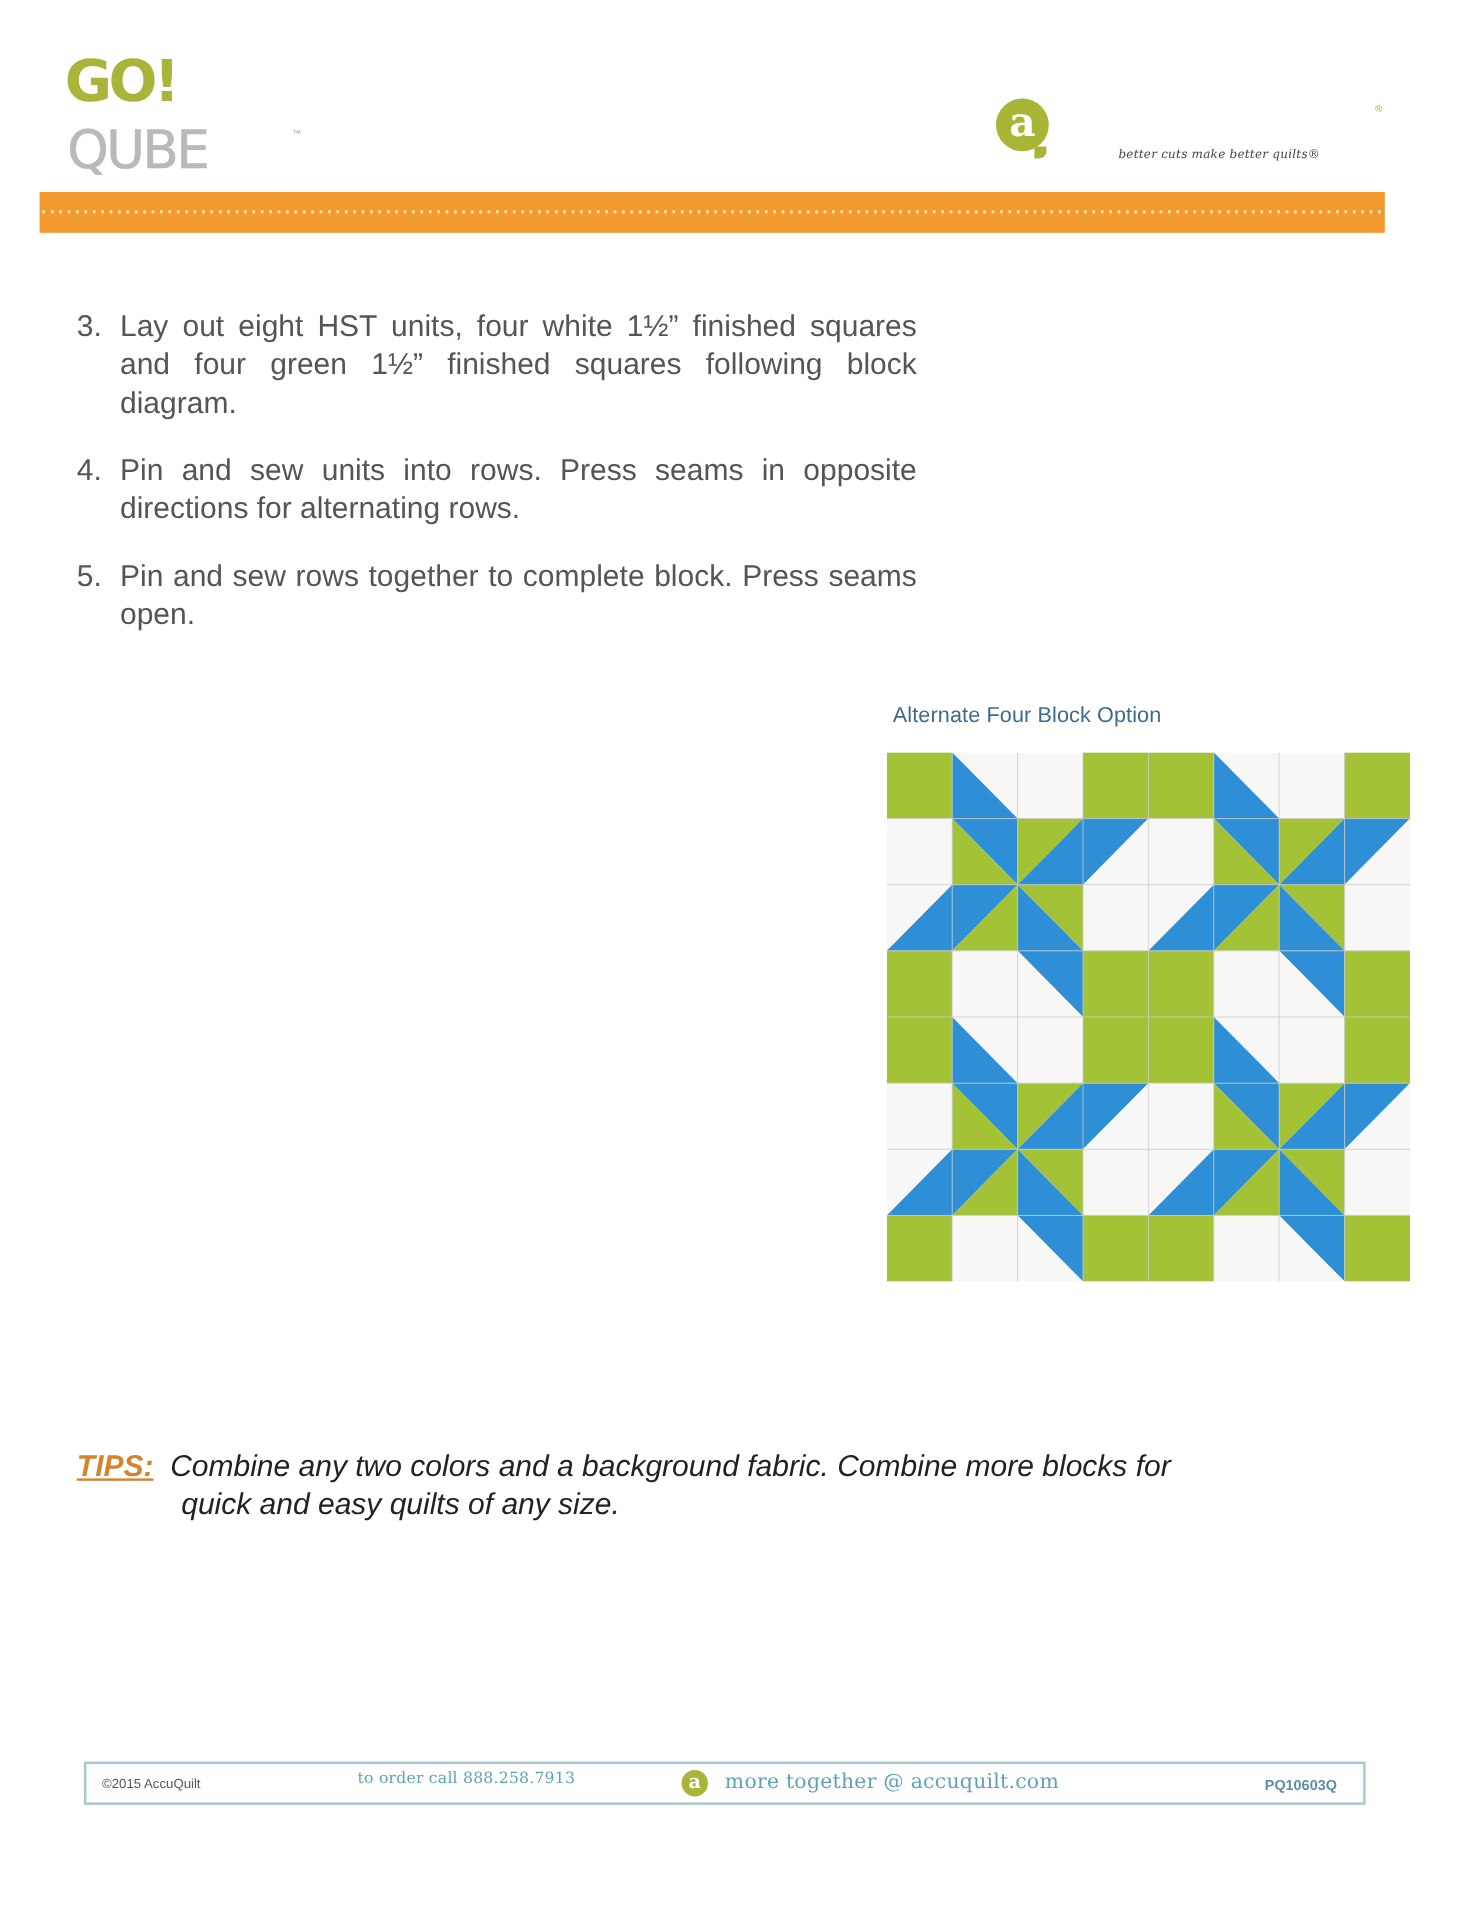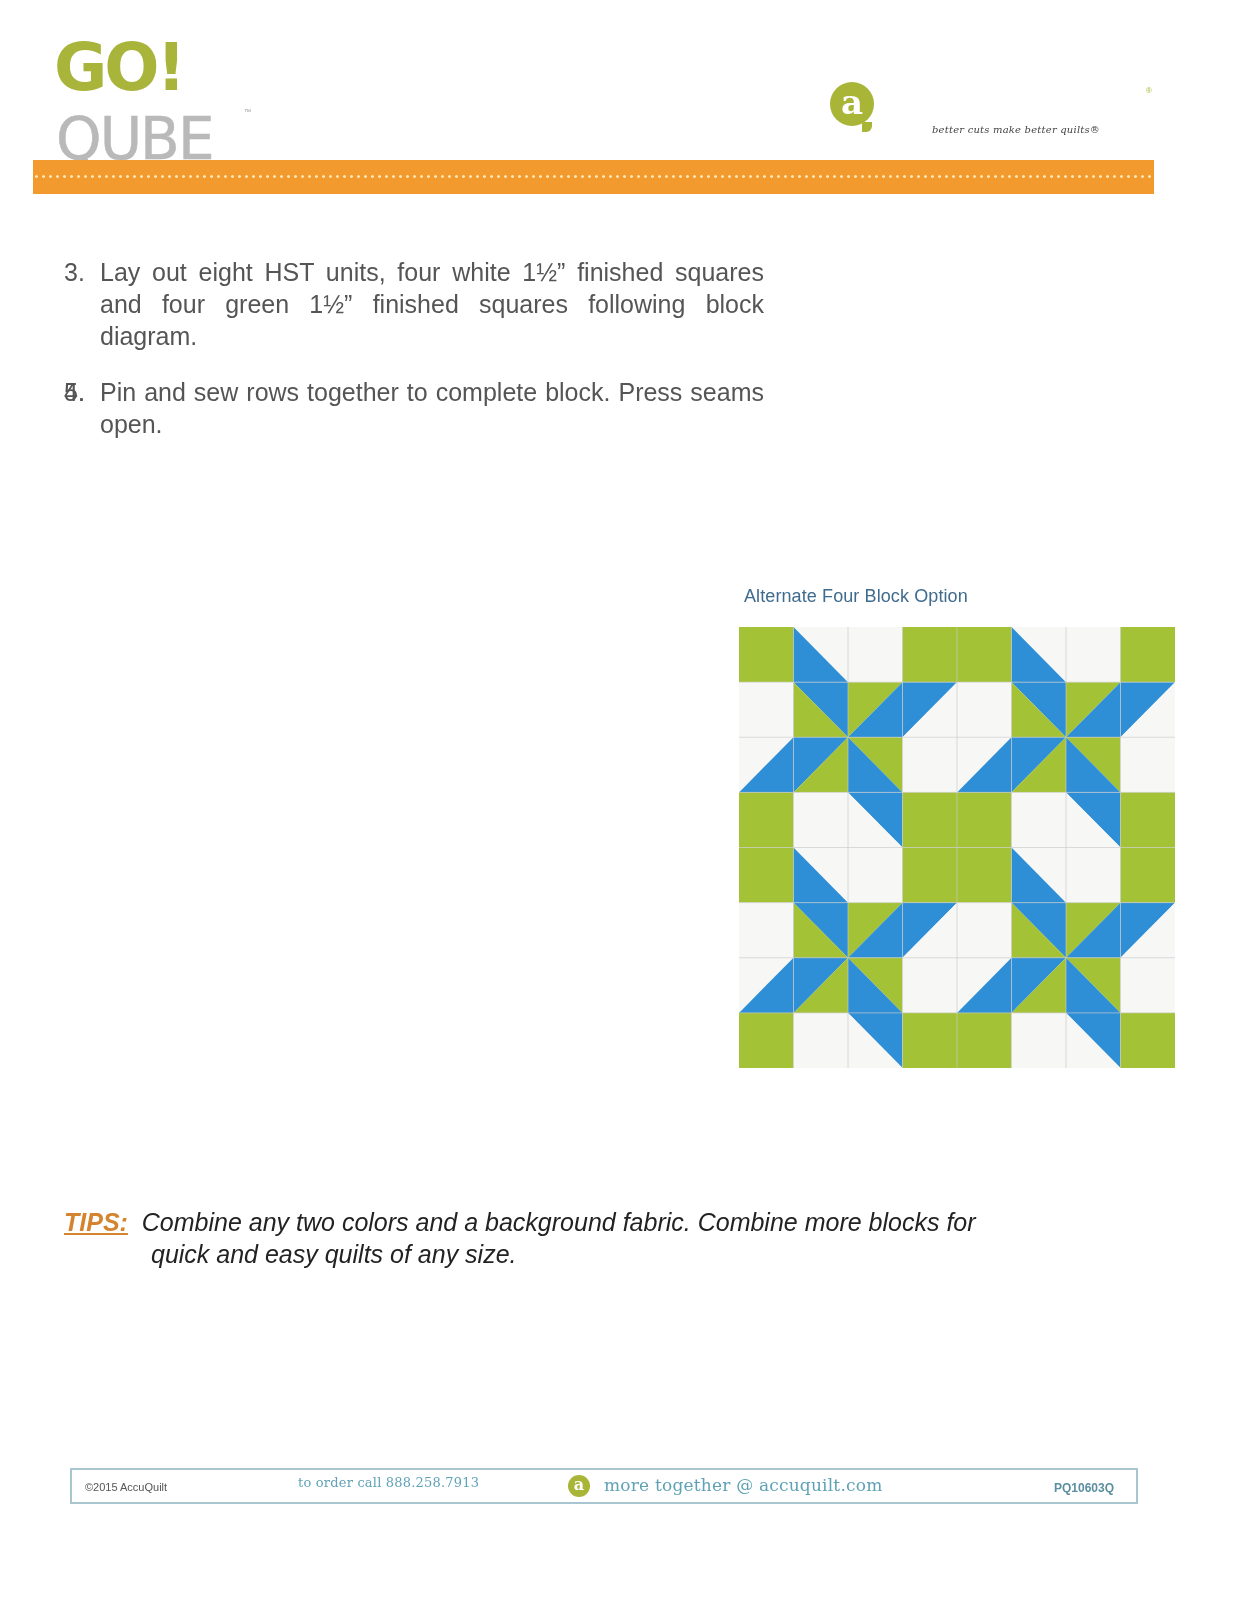--- a/index.html
+++ b/index.html
@@ -2,23 +2,23 @@
 <html><head>
 <meta charset="utf-8">
 <style>
   html, body { margin: 0; padding: 0; background: #ffffff; }
   body { width: 1236px; height: 1600px; position: relative; overflow: hidden;
          font-family: "Liberation Sans", "DejaVu Sans", sans-serif; }
 
   
   .goqube { position: absolute; left: 54px; top: 30px; width: 200px; height: 130px; }
   .goqube .go { position: absolute; left: 0; top: 0; font-family: "DejaVu Sans", sans-serif;
-                font-weight: bold; font-size: 65px; letter-spacing: -3px; color: #a8b43a; line-height: 76px; }
+                font-weight: bold; font-size: 48px; letter-spacing: -3px; color: #a8b43a; line-height: 76px; }
   .goqube .qube { position: absolute; left: 2px; top: 66px; font-family: "DejaVu Sans", sans-serif;
-                  font-weight: normal; font-size: 58px; letter-spacing: -2px; color: #b9b9b9; line-height: 60px; margin-top: 13px;
+                  font-weight: normal; font-size: 44px; letter-spacing: -2px; color: #b9b9b9; line-height: 60px;
                   -webkit-text-stroke: 0.5px #b9b9b9; }
   .goqube .tm { position: absolute; left: 190px; top: 78px; font-size: 7px; color: #999; }
 
   .accu { position: absolute; left: 828px; top: 78px; width: 330px; height: 70px; }
   .accu .a-circle { position: absolute; left: 2px; top: 4px; width: 44px; height: 44px; border-radius: 50%;
                     background: #a9b536; color: #fff; font-family: "DejaVu Serif", serif; font-weight: bold;
                     font-size: 34px; line-height: 40px; text-align: center; }
   .accu .a-circle::after { content: ""; position: absolute; right: 2px; bottom: -6px; width: 10px; height: 10px;
                            background: #a9b536; border-radius: 0 0 6px 0; }
   .accu .word { position: absolute; left: 60px; top: -4px; font-family: "DejaVu Serif", serif; font-weight: bold;
@@ -83,20 +83,21 @@
   <div class="dots"></div>
 </div>
 
 <div class="steps">
   <div class="step">
     <span class="num">3.</span>
     <span>Lay out eight HST units, four white 1½” finished squares and four green 1½” finished squares following block diagram.</span>
   </div>
   <div class="step">
     <span class="num">4.</span>
+    <span>Pin and sew units into rows.  Press seams in opposite directions for alternating rows.</span>
   </div>
   <div class="step">
     <span class="num">5.</span>
     <span>Pin and sew rows together to complete block.  Press seams open.</span>
   </div>
 </div>
 
 <div class="quilt-title">Alternate Four Block Option</div>
 <div class="quilt">
   <svg id="quilt-svg" viewBox="0 0 8 8" preserveAspectRatio="none">

